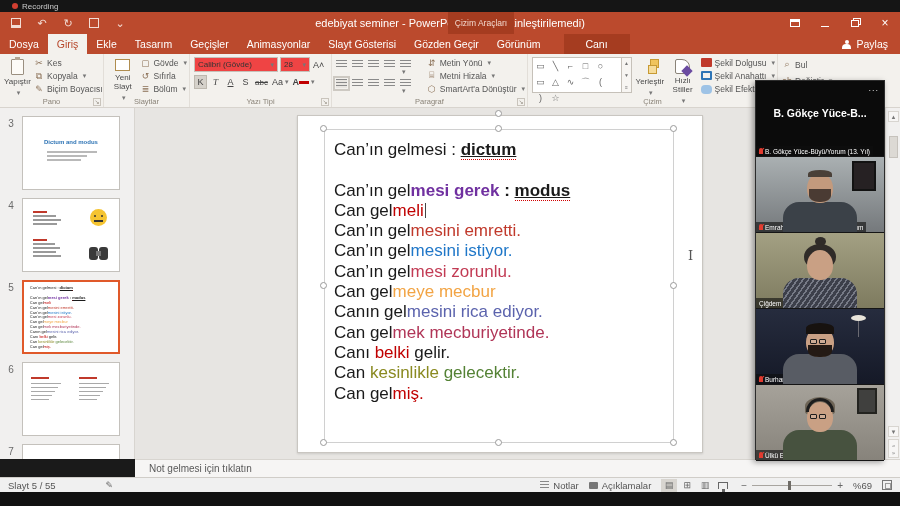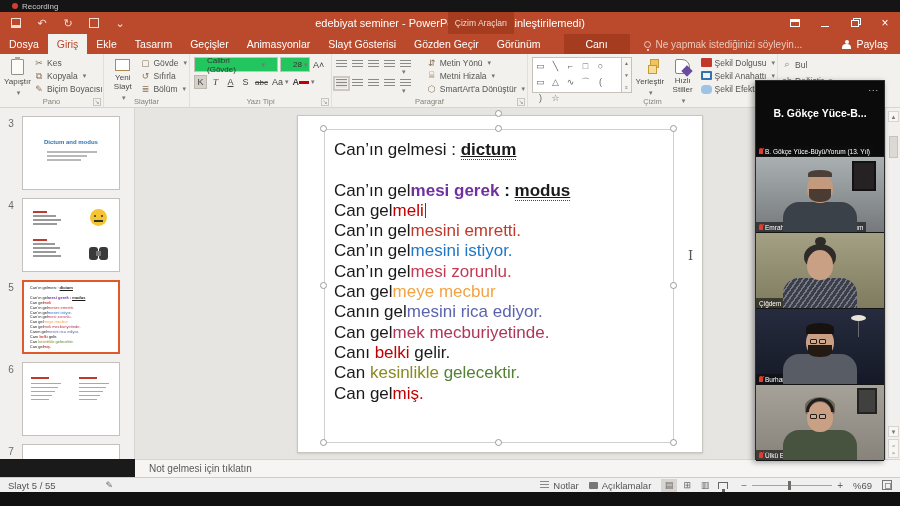--- a/index.html
+++ b/index.html
@@ -47,21 +47,21 @@
   .bigbtn { width:42px; display:flex; flex-direction:column; align-items:center; justify-content:flex-start; font-size:8px; color:#4a4a4a; text-align:center; line-height:9px; padding-top:2px; gap:2px; }
   .bigbtn .bic { width:18px; height:18px; display:flex; align-items:center; justify-content:center; }
   .smcol { display:flex; flex-direction:column; justify-content:flex-start; gap:1px; }
   .smbtn { display:flex; align-items:center; gap:3px; font-size:8.5px; color:#555; height:13px; white-space:nowrap; }
   .smbtn .sic { width:10px; text-align:center; font-size:9px; color:#8a6f55; }
   .dd::after { content:"▾"; font-size:7px; color:#777; margin-left:2px; }
   .clip { width:13px; height:16px; border:1px solid #9a8f80; background:#fdfbf7; border-radius:1px; position:relative; }
   .clip::before { content:""; position:absolute; left:3px; top:-3px; width:5px; height:3px; background:#b3a globalization; background:#b3a globalization; }
   .clip::before { content:""; position:absolute; left:3px; top:-3px; width:5px; height:3px; background:#b3a593; }
   .slide-ic { width:15px; height:12px; border:1px solid #b08d4f; background:#fff; }
-  .combo { display:flex; align-items:center; justify-content:space-between; background:#22c55e; border:1px solid #c6c1b9; font-size:8px; color:#333; height:15px; padding:0 12px; }
+  .combo { display:flex; align-items:center; justify-content:space-between; background:#ef4444; border:1px solid #c6c1b9; font-size:8px; color:#333; height:15px; padding:0 3px; }
   .fontrow { display:flex; gap:2px; align-items:center; }
   .fbtn { min-width:13px; height:14px; display:flex; align-items:center; justify-content:center; font-size:9px; color:#444; padding:0 1px; }
   .fbtn.pressed { background:#d5d1ca; border:1px solid #bdb8af; }
   .fbtn.it { font-style:italic; font-family:"Liberation Serif",serif; }
   .fbtn.un { text-decoration:underline; }
   .fbtn.st { text-decoration:line-through; font-size:8px; }
   .fbtn.red b { display:block; line-height:8px; }
   .fbtn.red i { display:block; width:10px; height:3px; background:#c00000; }
   .stripes { width:11px; height:9px; background:repeating-linear-gradient(#8a8a8a 0 1px,transparent 1px 3px); }
   .stripes.sel { outline:2px solid #cdc9c2; outline-offset:1px; background-color:#e9e6e1; }
@@ -242,24 +242,20 @@
   <div class="tab">Dosya</div>
       <div class="tab active">Giriş</div>
       <div class="tab">Ekle</div>
       <div class="tab">Tasarım</div>
       <div class="tab">Geçişler</div>
       <div class="tab">Animasyonlar</div>
       <div class="tab">Slayt Gösterisi</div>
       <div class="tab">Gözden Geçir</div>
       <div class="tab">Görünüm</div>
       <div class="tab ctx">Canı</div>
-      <div id="tellme">
-        <span class="bulb"></span>
-        <span>Ne yapmak istediğinizi söyleyin...</span>
-      </div>
       <div id="share">
         <span class="person-ic"></span>
         <span>Paylaş</span>
       </div>
     </div>
 
   <div id="ribbon">
     <div class="grp" style="width:104px">
       <div class="bigbtn dd">
         <span class="bic">

